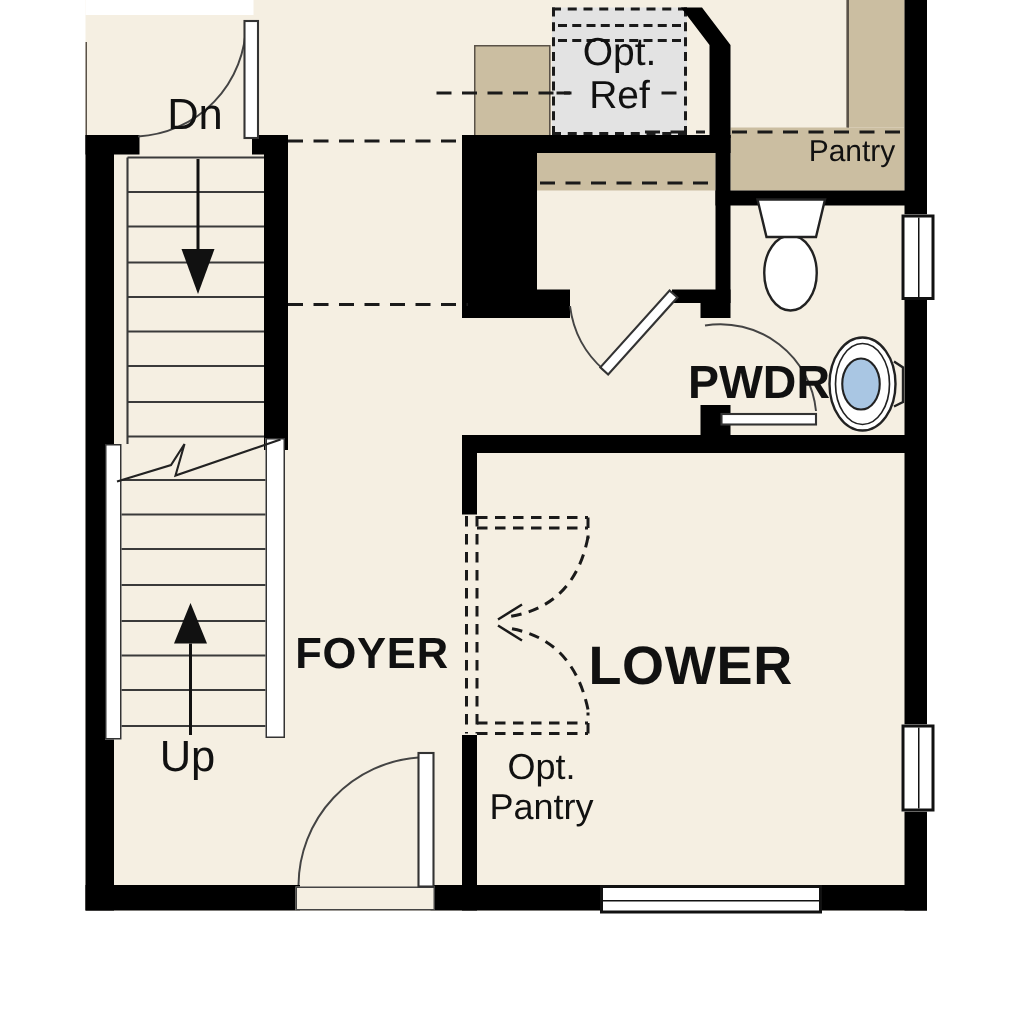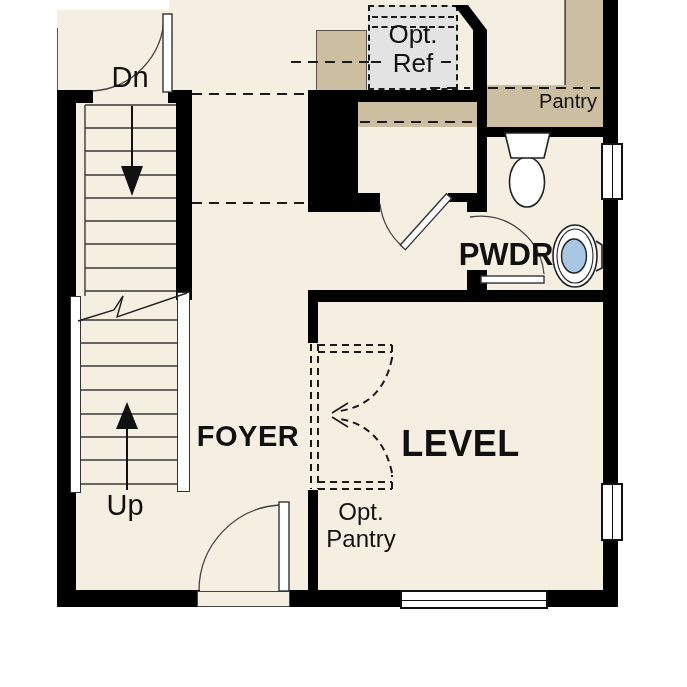--- a/index.html
+++ b/index.html
@@ -157,21 +157,21 @@
       <path d="M596,241 L602,245 L602,268 L596,271" fill="none" stroke="#222" stroke-width="1.6"></path>
       <ellipse cx="575" cy="256" rx="22" ry="31" fill="#fff" stroke="#222" stroke-width="1.6"></ellipse>
       <ellipse cx="575" cy="256" rx="18" ry="27" fill="none" stroke="#222" stroke-width="1.1"></ellipse>
       <ellipse cx="574" cy="256" rx="12.5" ry="17" fill="#A9C6E3" stroke="#222" stroke-width="1.4"></ellipse>
     </g>
   </svg>
 
   <div class="label" style="left:93px;top:489px;width:64px;font-size:29px;">Up</div>
   <div class="label" style="left:98px;top:61px;width:64px;font-size:29px;">Dn</div>
   <div class="label lbl-room" style="left:190px;top:420px;width:116px;font-size:29px;">FOYER</div>
-  <div class="label lbl-room" style="left:388px;top:423px;width:145px;font-size:36px;">LEVEL</div>
+  <div class="label lbl-room" style="left:388px;top:423px;width:145px;font-size:36px;">LOWER</div>
   <div class="label lbl-room" style="left:455px;top:237px;width:102px;font-size:31px;letter-spacing:0;">PWDR</div>
   <div class="label" style="left:520px;top:90px;width:96px;font-size:20px;">Pantry</div>
   <div class="label" style="left:318px;top:498px;width:86px;font-size:24px;line-height:27px;">
     <div>Opt.</div>
     <div>Pantry</div>
   </div>
 
 </div>
 
 </body></html>

